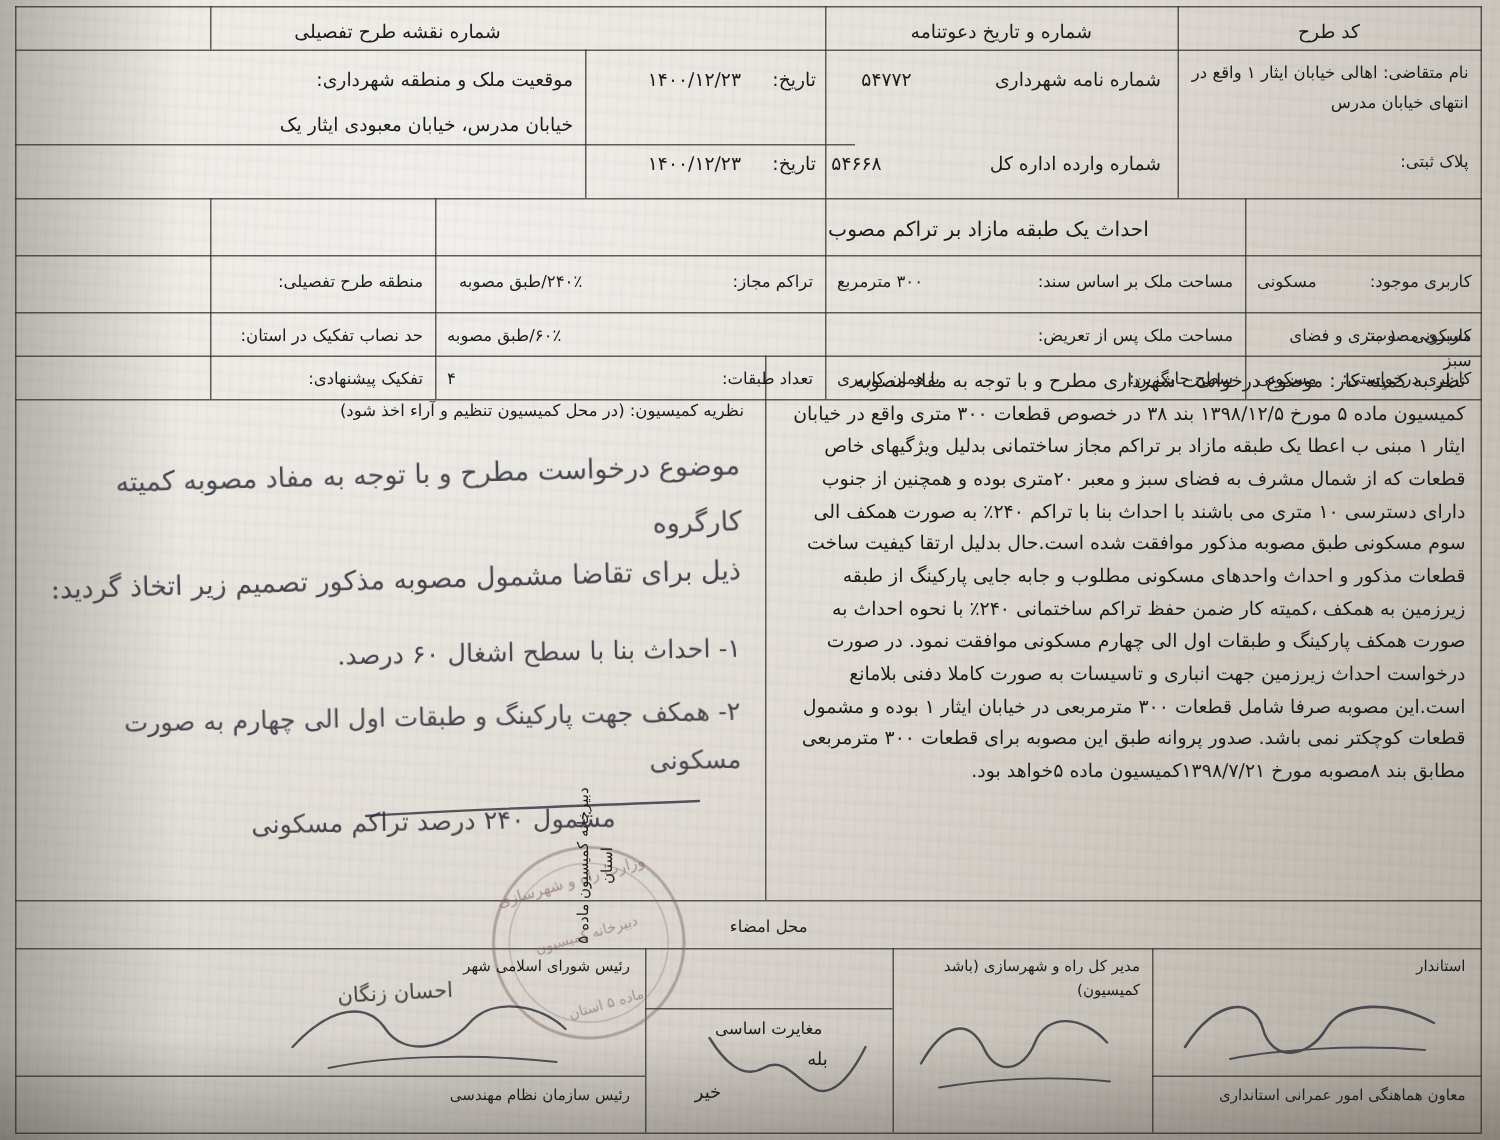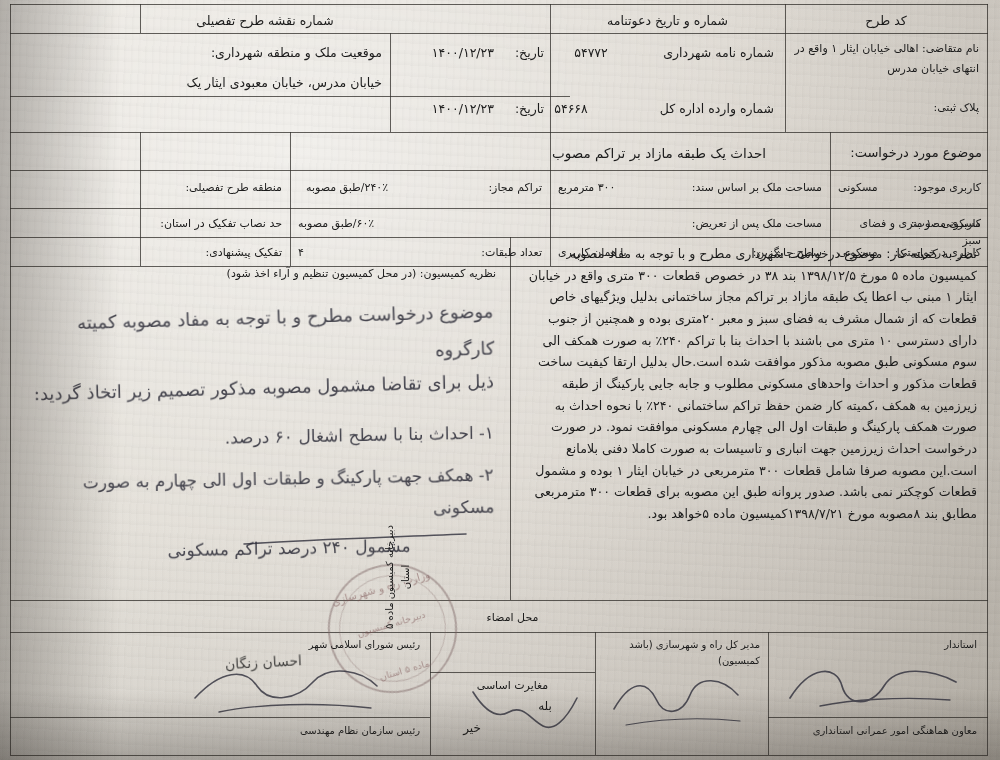--- a/index.html
+++ b/index.html
@@ -195,21 +195,20 @@
 
     <div class="cell lbl blurred" style="left:456px; top:36px; width:84px;">تاریخ:</div>
     <div class="cell val blurred" style="left:384px; top:36px; width:106px;">۱۴۰۰/۱۲/۲۳</div>
 
     <div class="cell lbl blurred" style="left:456px; top:92px; width:84px;">تاریخ:</div>
     <div class="cell val blurred" style="left:384px; top:92px; width:106px;">۱۴۰۰/۱۲/۲۳</div>
 
     <div class="cell lbl blurred" style="left:130px; top:34px; width:248px; line-height:1.85;">موقعیت ملک و منطقه شهرداری:</div>
     <div class="cell lbl blurred" style="left:130px; top:64px; width:248px; line-height:1.85;">خیابان مدرس، خیابان معبودی ایثار یک</div>
 
-    <div class="cell lbl blurred" style="left:760px; top:136px; width:218px; font-size:13px;">موضوع مورد درخواست:</div>
     <div class="cell lbl blurred" style="left:500px; top:136px; width:262px; font-size:13.5px;">احداث یک طبقه مازاد بر تراکم مصوب</div>
 
     <div class="cell lbl-sm blurred" style="left:820px; top:172px; width:157px;">کاربری موجود:</div>
     <div class="cell lbl-sm blurred" style="left:820px; top:172px; width:157px; text-align:left; padding-left:8px;">مسکونی</div>
     <div class="cell lbl-sm blurred" style="left:540px; top:172px; width:278px;">مساحت ملک بر اساس سند:</div>
     <div class="cell lbl-sm blurred" style="left:540px; top:172px; width:278px; text-align:left; padding-left:8px;">۳۰۰ مترمربع</div>
     <div class="cell lbl-sm blurred" style="left:280px; top:172px; width:258px;">تراکم مجاز:</div>
     <div class="cell lbl-sm blurred" style="left:280px; top:172px; width:258px; text-align:left; padding-left:16px;">۲۴۰٪/طبق مصوبه</div>
     <div class="cell lbl-sm blurred" style="left:130px; top:172px; width:148px;">منطقه طرح تفصیلی:</div>
 

